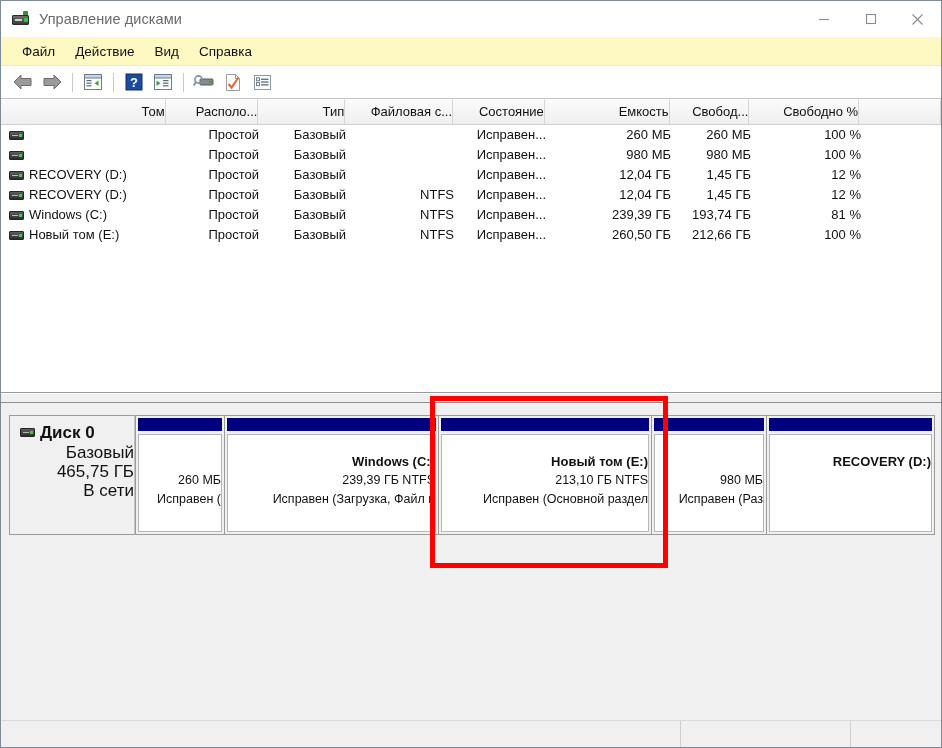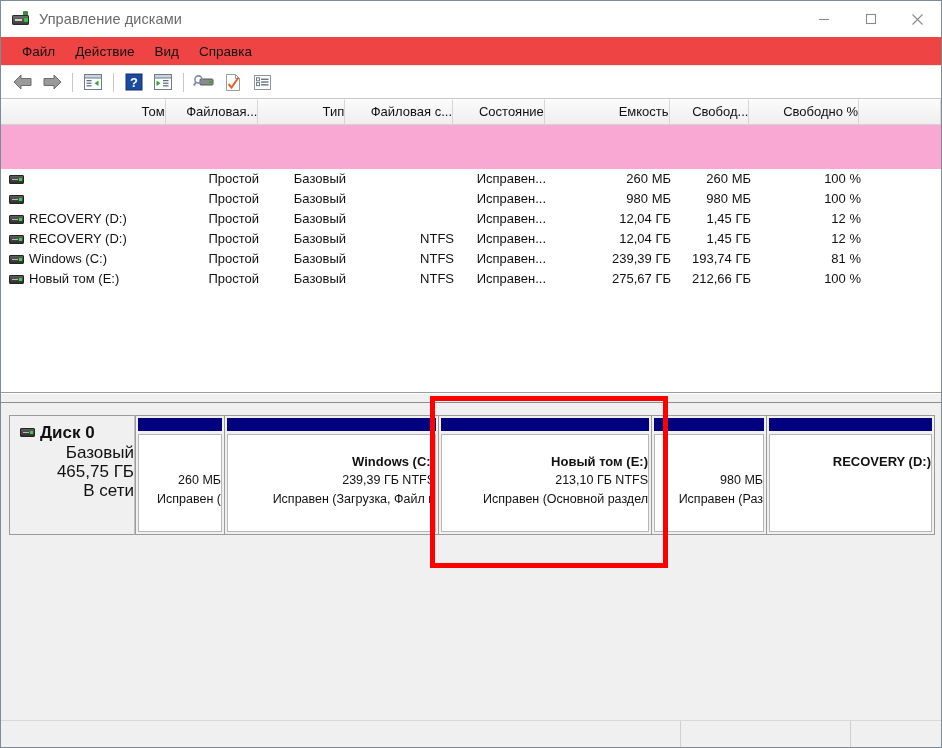--- a/index.html
+++ b/index.html
@@ -97,21 +97,21 @@
     display: flex;
     align-items: center;
     justify-content: center;
   }
   .title-btn svg { display: block; }
 
   
   #menubar {
     height: 28px;
     min-height: 28px;
-    background: #ef4444;
+    background: #fef9c3;
     display: flex;
     align-items: center;
     padding-left: 11px;
     gap: 0px;
     border-bottom: 1px solid #e6e6e6;
   }
   .menu-item {
     padding: 4px 10px;
     font-size: 13.5px;
     color: #111111;
@@ -144,21 +144,20 @@
 
   
   #list-pane {
     height: 293px;
     min-height: 293px;
     background: #f9a8d4;
     border-bottom: 1px solid #9a9a9a;
     display: flex;
     flex-direction: column;
     overflow: hidden;
-    gap: 44px;
   }
   #list-header {
     height: 25px;
     min-height: 25px;
     display: flex;
     background: #f4f4f4;
     border-bottom: 1px solid #d2d2d2;
   }
   .col-h {
     box-sizing: border-box;
@@ -482,21 +481,21 @@
         <rect x="8" y="4.6" width="7.5" height="1.3" fill="#5b6b7b"></rect>
         <rect x="8" y="7.4" width="7.5" height="1.3" fill="#5b6b7b"></rect>
         <rect x="8" y="10.2" width="7.5" height="1.3" fill="#5b6b7b"></rect>
       </svg>
     </div>
   </div>
 
   <div id="list-pane">
     <div id="list-header">
         <div class="col-h" style="width: 165px;">Том</div>
-        <div class="col-h" style="width: 93px;">Файловая...</div>
+        <div class="col-h" style="width: 93px;">Располо...</div>
         <div class="col-h" style="width: 87px;">Тип</div>
         <div class="col-h" style="width: 108px;">Файловая с...</div>
         <div class="col-h" style="width: 92px;">Состояние</div>
         <div class="col-h" style="width: 125px;">Емкость</div>
         <div class="col-h" style="width: 80px;">Свобод...</div>
         <div class="col-h" style="width: 110px;">Свободно %</div>
         <div class="col-h" style="width: 82px;"></div>
       </div>
     <div id="list-body">
         <div class="vrow">
@@ -590,21 +589,21 @@
               <span class="dg-body"></span>
               <span class="dg-line"></span>
               <span class="dg-led"></span>
             </span>
             <span>Новый том (E:)</span>
           </div>
           <div class="vcell" style="width: 93px;">Простой</div>
           <div class="vcell" style="width: 87px;">Базовый</div>
           <div class="vcell" style="width: 108px;">NTFS</div>
           <div class="vcell" style="width: 92px;">Исправен...</div>
-          <div class="vcell" style="width: 125px;">275,67 ГБ</div>
+          <div class="vcell" style="width: 125px;">260,50 ГБ</div>
           <div class="vcell" style="width: 80px;">212,66 ГБ</div>
           <div class="vcell" style="width: 110px;">100 %</div>
         </div>
       </div>
   </div>
 
   <div id="splitter"></div>
 
   <div id="graph-pane">
     <div id="disk-row">

